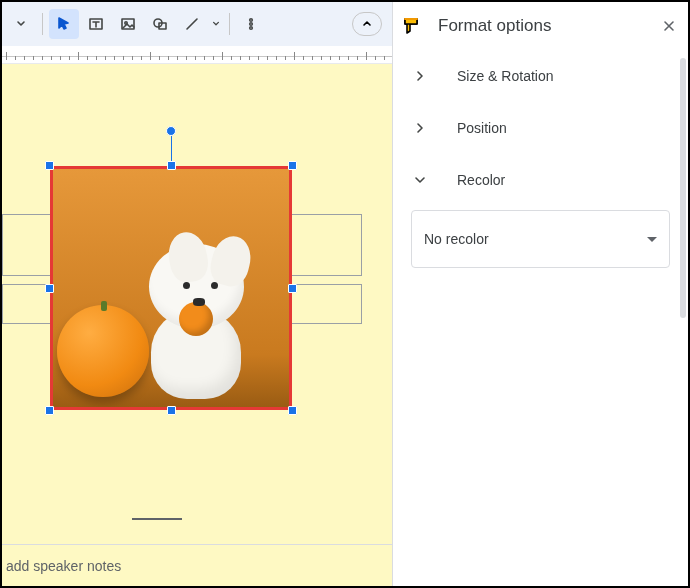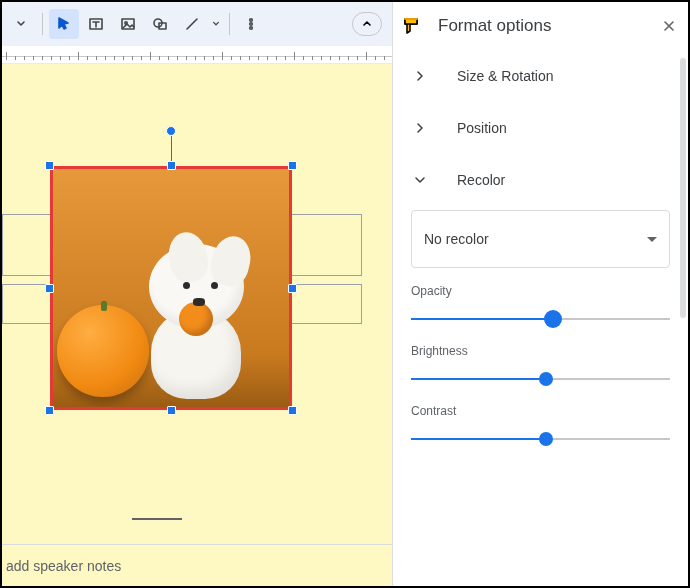--- a/index.html
+++ b/index.html
@@ -291,41 +291,15 @@
         </div>
         <div class="section-label">Recolor</div>
       </div>
 
       <div class="recolor-select">
         <span>No recolor</span>
         <div class="caret-down"></div>
       </div>
 
 
-      <div class="adj-body">
-        <div class="slider-group">
-          <div class="slider-label">Opacity</div>
-          <div class="slider">
-            <div class="track"></div>
-            <div class="track-fill" id="fill-opacity" style="width: 55%;"></div>
-            <div class="thumb big" id="thumb-opacity" style="left: 55%;"></div>
-          </div>
-        </div>
-        <div class="slider-group">
-          <div class="slider-label">Brightness</div>
-          <div class="slider">
-            <div class="track"></div>
-            <div class="track-fill" id="fill-brightness" style="width: 52%;"></div>
-            <div class="thumb" id="thumb-brightness" style="left: 52%;"></div>
-          </div>
-        </div>
-        <div class="slider-group">
-          <div class="slider-label">Contrast</div>
-          <div class="slider">
-            <div class="track"></div>
-            <div class="track-fill" id="fill-contrast" style="width: 52%;"></div>
-            <div class="thumb" id="thumb-contrast" style="left: 52%;"></div>
-          </div>
-        </div>
-      </div>
     </div>
   </div>
 </div>
 
 </body></html>

